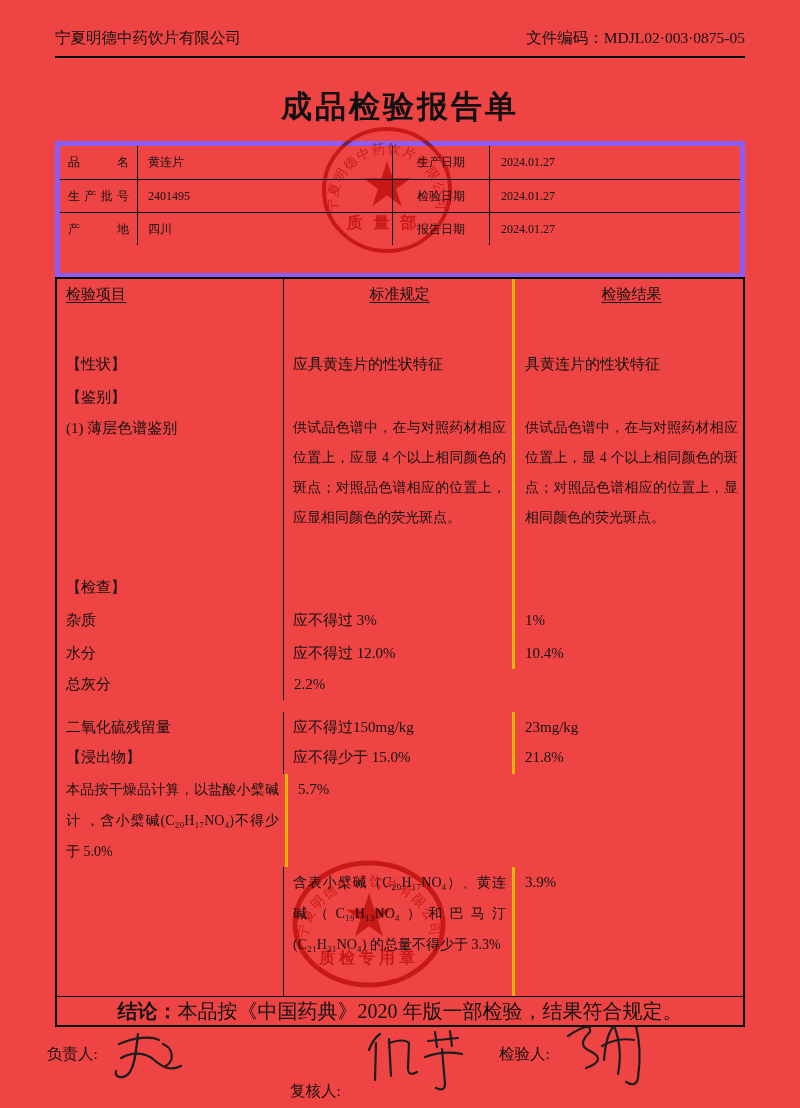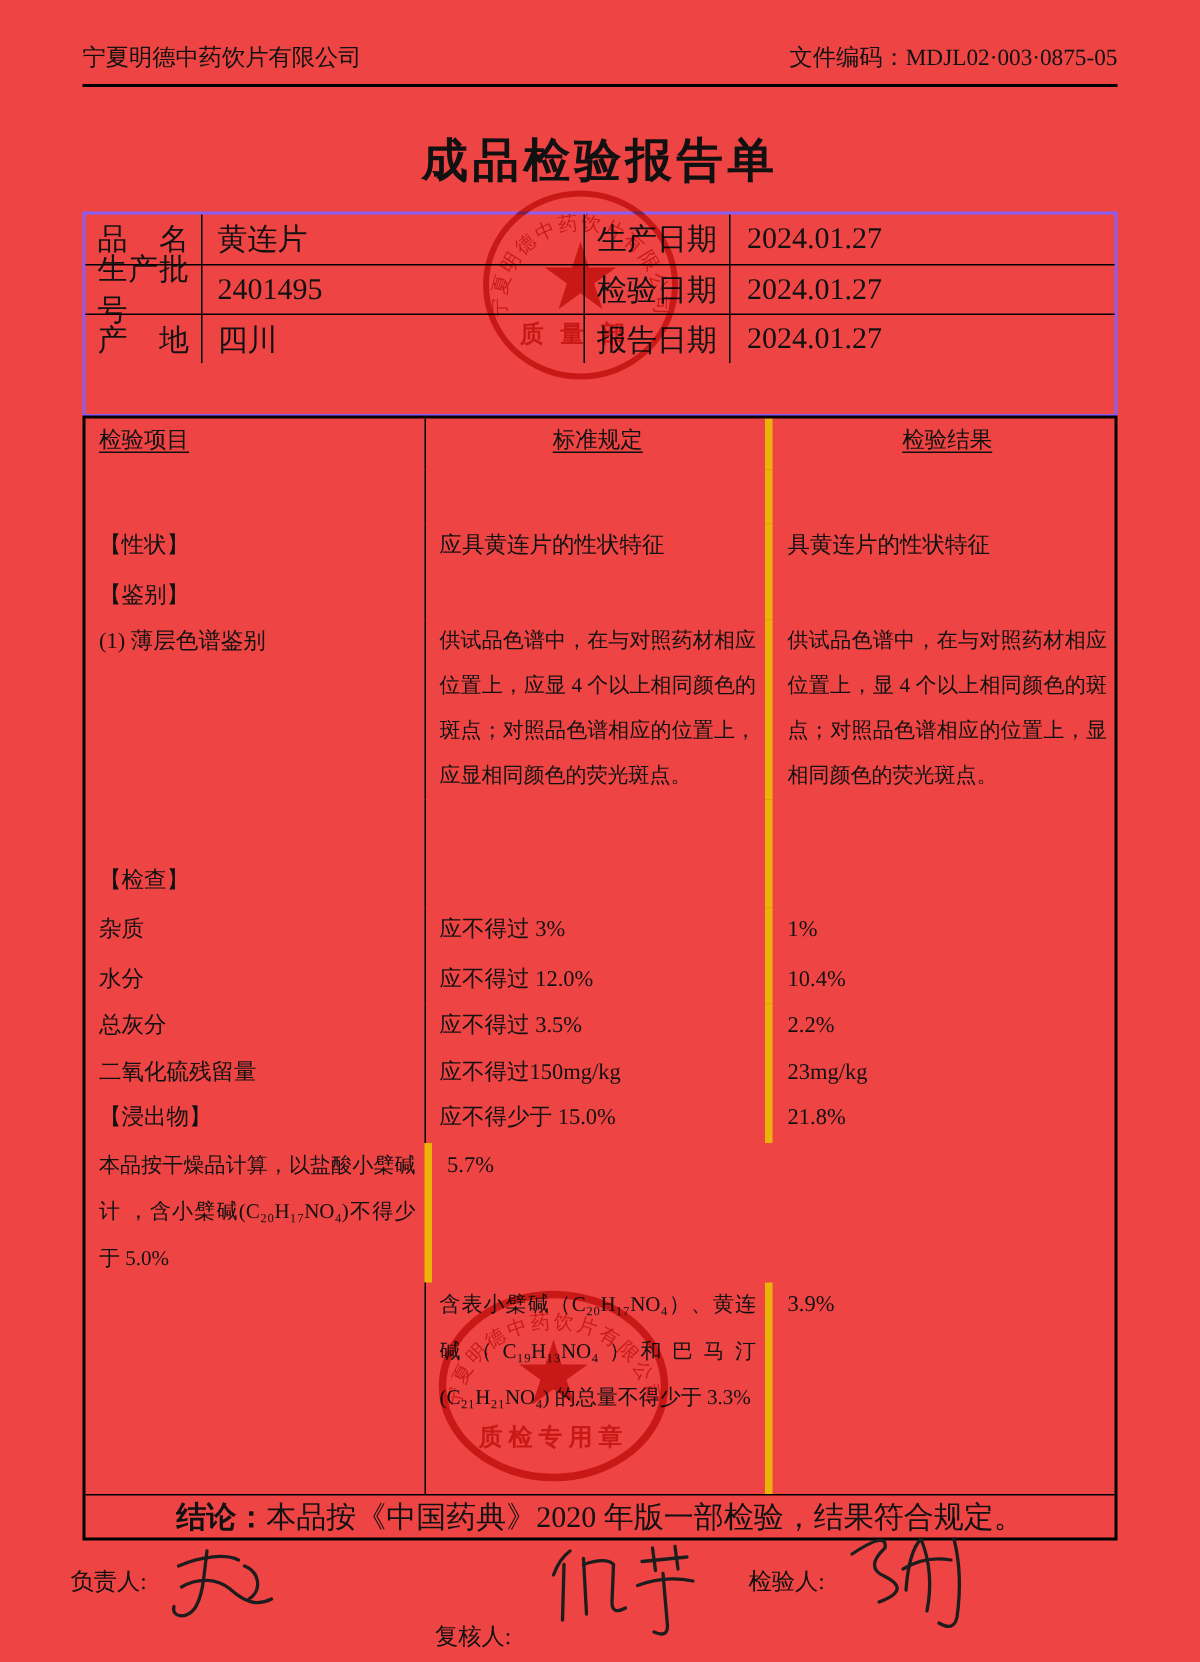--- a/index.html
+++ b/index.html
@@ -5,43 +5,43 @@
   * { box-sizing: border-box; margin: 0; padding: 0; }
   body { background: #ffffff; font-family: "Liberation Serif", "DejaVu Serif", serif; color: #111; }
   .page { position: relative; width: 800px; height: 1108px; margin: 0 auto; background: #ef4444; overflow: hidden; }
 
   
   .doc-header { position: absolute; left: 55px; top: 28px; width: 690px; display: flex; justify-content: space-between; font-size: 15.5px; }
   .header-rule { position: absolute; left: 55px; top: 56px; width: 690px; height: 2px; background: #000; }
   .page-title { position: absolute; left: 0; top: 86px; width: 100%; text-align: center; font-size: 31px; font-weight: bold; letter-spacing: 3px; }
 
   
-  .info-table { position: absolute; left: 55px; top: 141px; width: 690px; height: 137px; border: 2px solid #8b5cf6; font-size: 20px; }
+  .info-table { position: absolute; left: 55px; top: 141px; width: 690px; height: 137px; border: 5px solid #8b5cf6; font-size: 12px; }
   .irow { display: flex; height: 33px; align-items: center; }
   .irow + .irow { border-top: 1px solid #000; }
   .ic { height: 100%; display: flex; align-items: center; }
   .ic-label { width: 78px; padding: 0 8px; border-right: 1px solid #000; }
   .ic-label span { width: 100%; text-align: justify; text-align-last: justify; }
   .ic-value { width: 254px; padding-left: 10px; }
   .ic-dlabel { width: 98px; border-left: 1px solid #000; border-right: 1px solid #000; justify-content: center; }
   .ic-dvalue { flex: 1; padding-left: 11px; }
   .ic-span { flex: 1; padding-left: 12px; }
 
   
   .results-table { position: absolute; left: 55px; top: 277px; width: 690px; height: 750px; border: 2px solid #000; display: flex; flex-direction: column; font-size: 15px; }
   .rbody { height: 717px; display: flex; flex-direction: column; overflow: hidden; }
   .rrow { display: flex; flex-shrink: 0; }
   .ci { width: 227px; border-right: 1px solid #000; padding-left: 9px; }
-  .cs { width: 231px; border-right: 5px solid #eab308; padding: 0 6px 0 9px; }
+  .cs { width: 231px; border-right: 3px solid #eab308; padding: 0 6px 0 9px; }
   .cr { flex: 1; padding: 0 5px 0 10px; }
   .rhead { height: 34px; line-height: 32px; }
   .rhead .cs, .rhead .cr { text-align: center; }
   .rhead span { text-decoration: underline; text-underline-offset: 3px; }
   .sp1 { height: 36px; } .sp2 { height: 39px; }
-  .r33 { height: 33px; } .r31 { height: 31px; } .r30 { height: 30px; } .r32 { height: 32px; }
+  .r33 { height: 33px; } .r31 { height: 31px; } .r30 { height: 30px; margin-top: 12px; } .r32 { height: 32px; }
   .rrow .ci, .rrow .cs, .rrow .cr { line-height: 30px; }
   .r-tlc { height: 120px; }
   .r-tlc .cs, .r-tlc .cr { line-height: 30px; }
   .r-assay { height: 93px; }
   .r-assay .cs { line-height: 31px; }
   .para { font-size: 14px; text-align: justify; }
   .fill { flex: 1; }
   .conclusion-row { flex: 1; border-top: 1.5px solid #000; display: flex; align-items: center; justify-content: center; font-size: 20px; }
   .conclusion-row .c-label { font-weight: bold; }
 
@@ -141,21 +141,20 @@
         <div class="cs">应不得过 3%</div>
         <div class="cr">1%</div>
       </div>
       <div class="rrow r31">
         <div class="ci">水分</div>
         <div class="cs">应不得过 12.0%</div>
         <div class="cr">10.4%</div>
       </div>
       <div class="rrow r31">
         <div class="ci">总灰分</div>
-        <div class="cs">应不得过 3.5%</div>
         <div class="cr">2.2%</div>
       </div>
       <div class="rrow r30">
         <div class="ci">二氧化硫残留量</div>
         <div class="cs">应不得过150mg/kg</div>
         <div class="cr">23mg/kg</div>
       </div>
       <div class="rrow r32">
         <div class="ci">【浸出物】</div>
         <div class="cs">应不得少于 15.0%</div>

